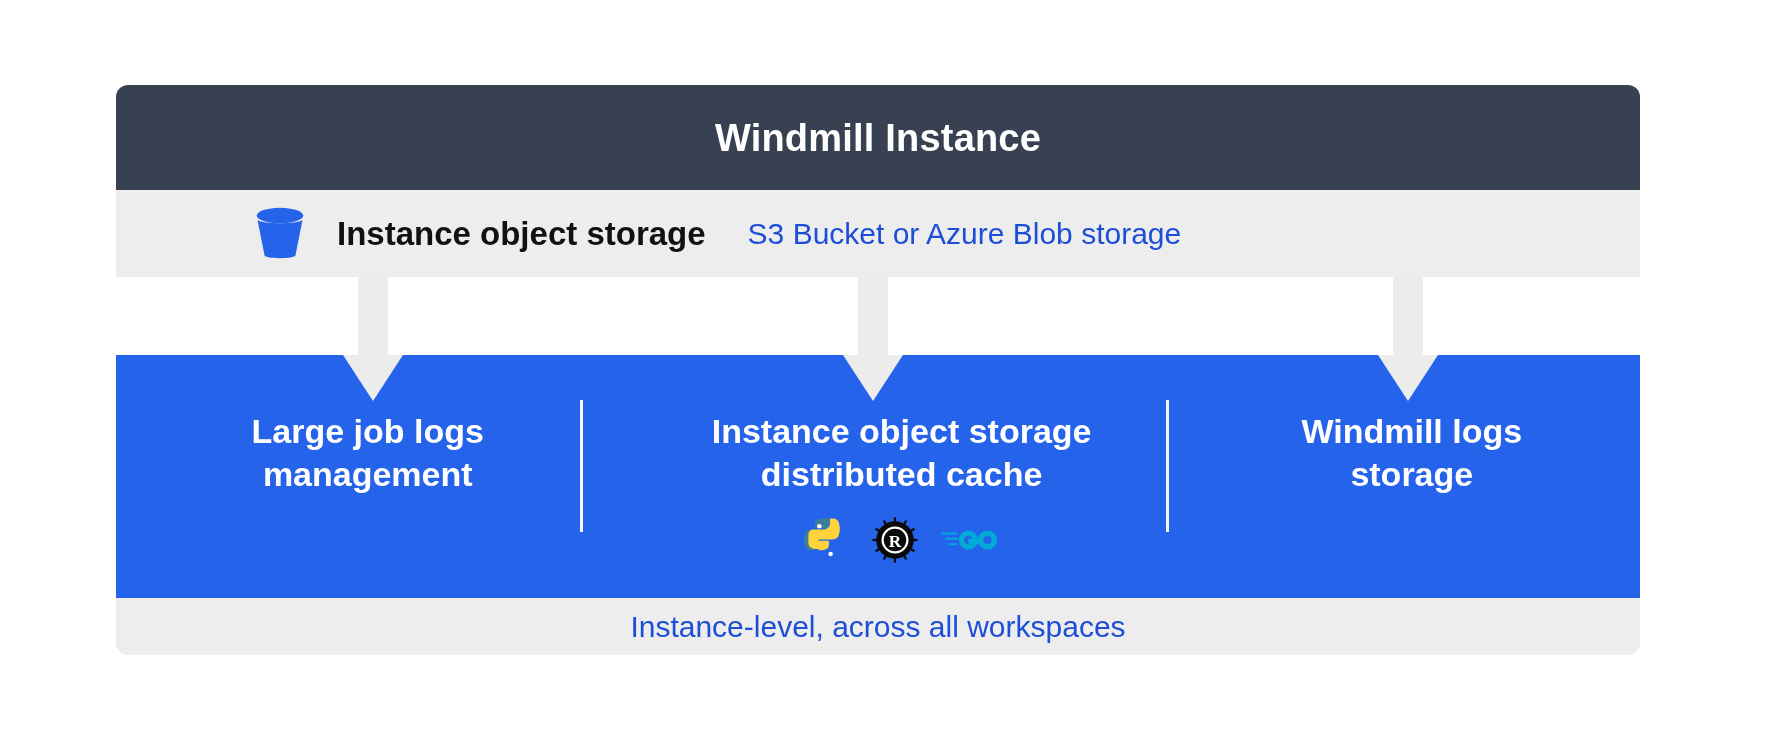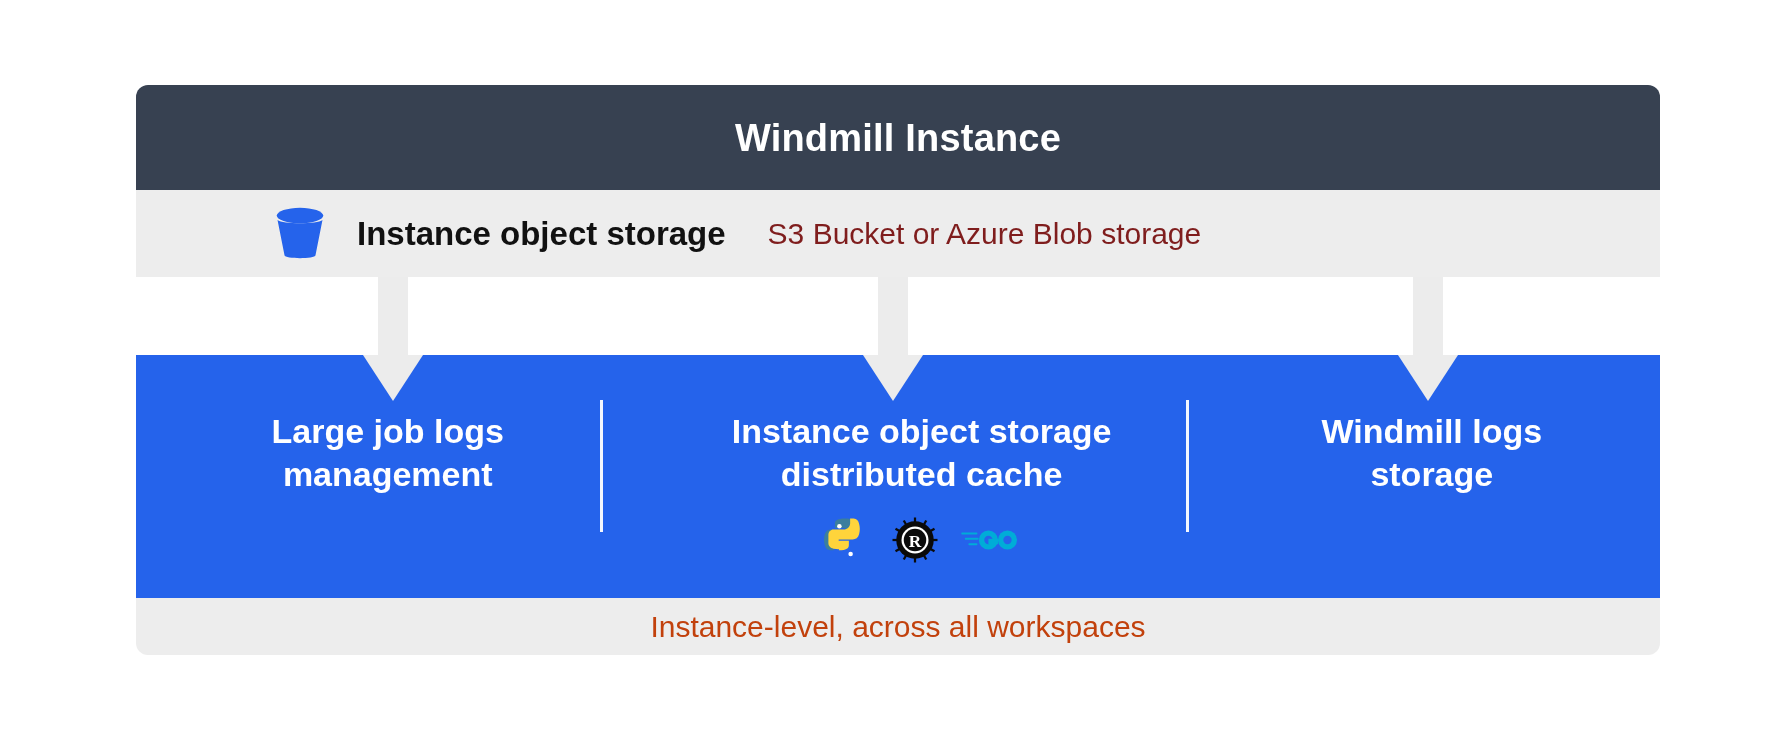--- a/index.html
+++ b/index.html
@@ -17,21 +17,21 @@
   .canvas {
     position: relative;
     width: 1780px;
     height: 743px;
     background: #ffffff;
   }
 
   
   .diagram-card {
     position: absolute;
-    left: 136px;
+    left: 116px;
     top: 85px;
     width: 1524px;
     height: 570px;
     border-radius: 12px;
     overflow: hidden;
     background: #ffffff;
   }
 
   
   .header-band {
@@ -75,21 +75,21 @@
     margin-left: 26px;
     font-size: 33px;
     font-weight: bold;
     color: #111111;
     white-space: nowrap;
   }
   .storage-sub {
     margin-left: 42px;
     font-size: 30px;
     font-weight: normal;
-    color: #7f1d1d;
+    color: #1d4ed8;
     white-space: nowrap;
   }
 
   
   .connector-region {
     position: absolute;
     left: 0;
     top: 192px;
     width: 100%;
     height: 78px;
@@ -187,21 +187,21 @@
     top: 513px;
     width: 100%;
     height: 57px;
     background: #ededed;
     display: flex;
     align-items: center;
     justify-content: center;
   }
   .footer-text {
     font-size: 30px;
-    color: #c2410c;
+    color: #1d4ed8;
     font-weight: normal;
   }
 </style>
 </head>
 <body>
 
 <div class="canvas">
 
   <div class="diagram-card">
 

